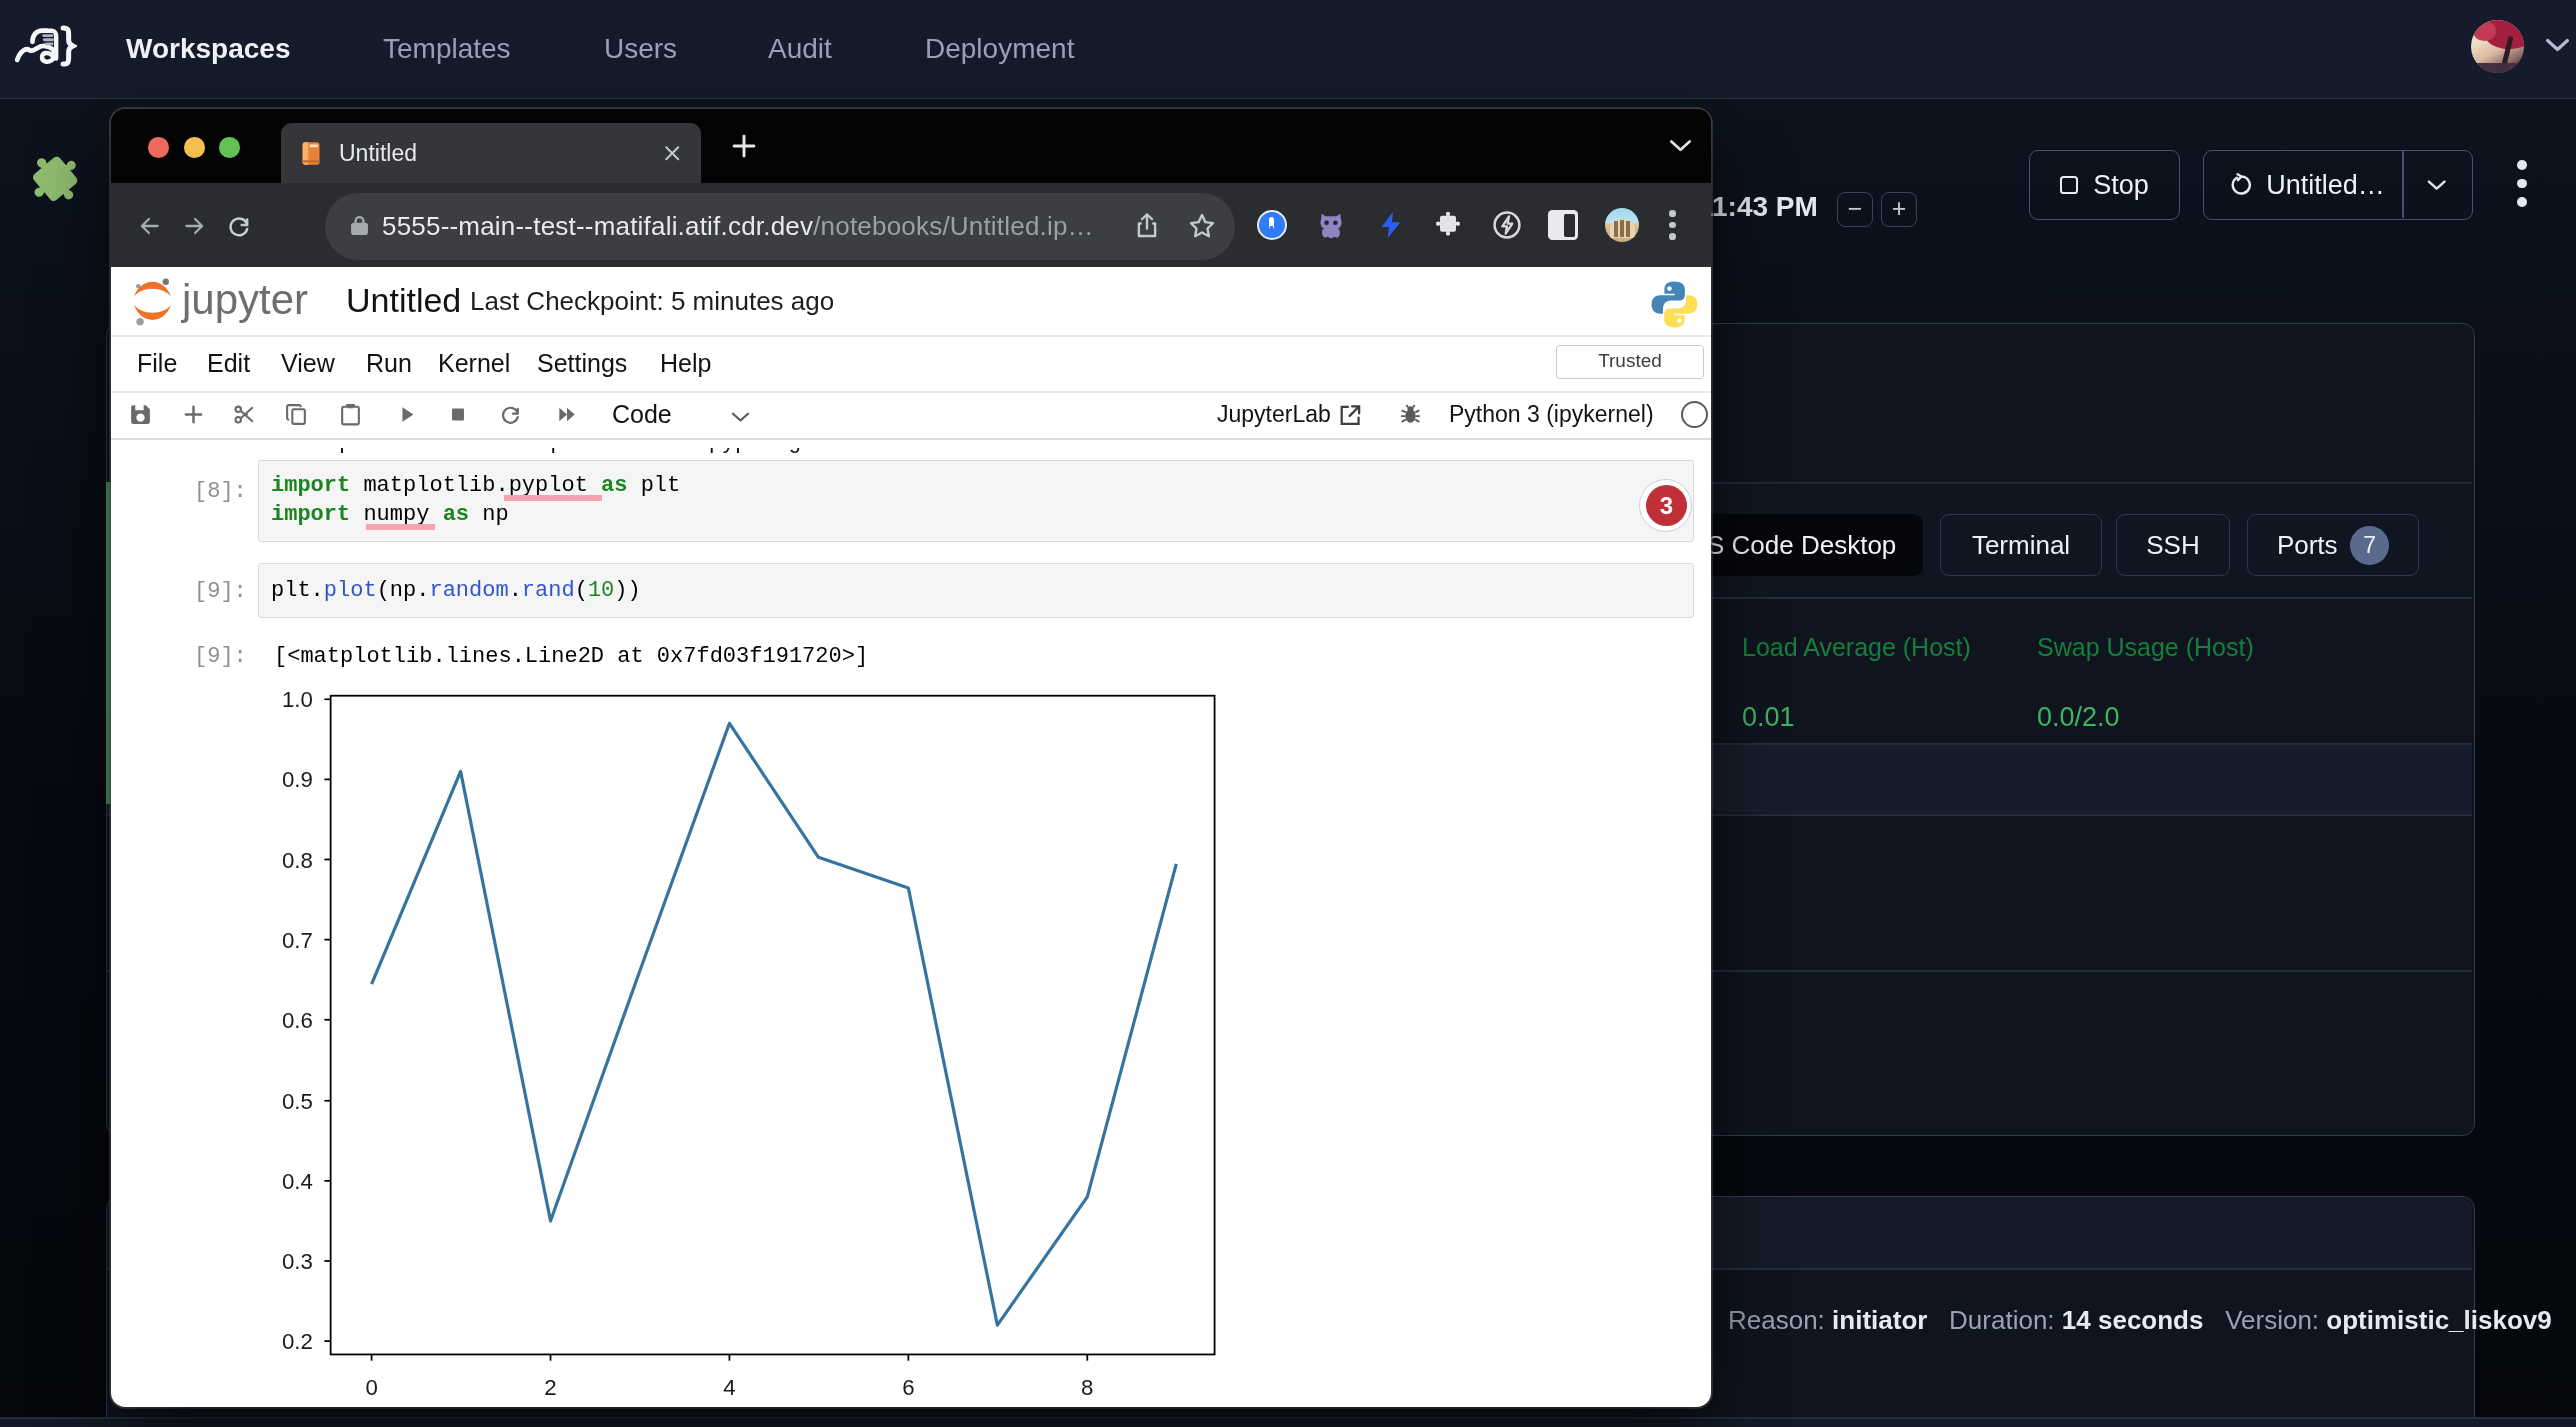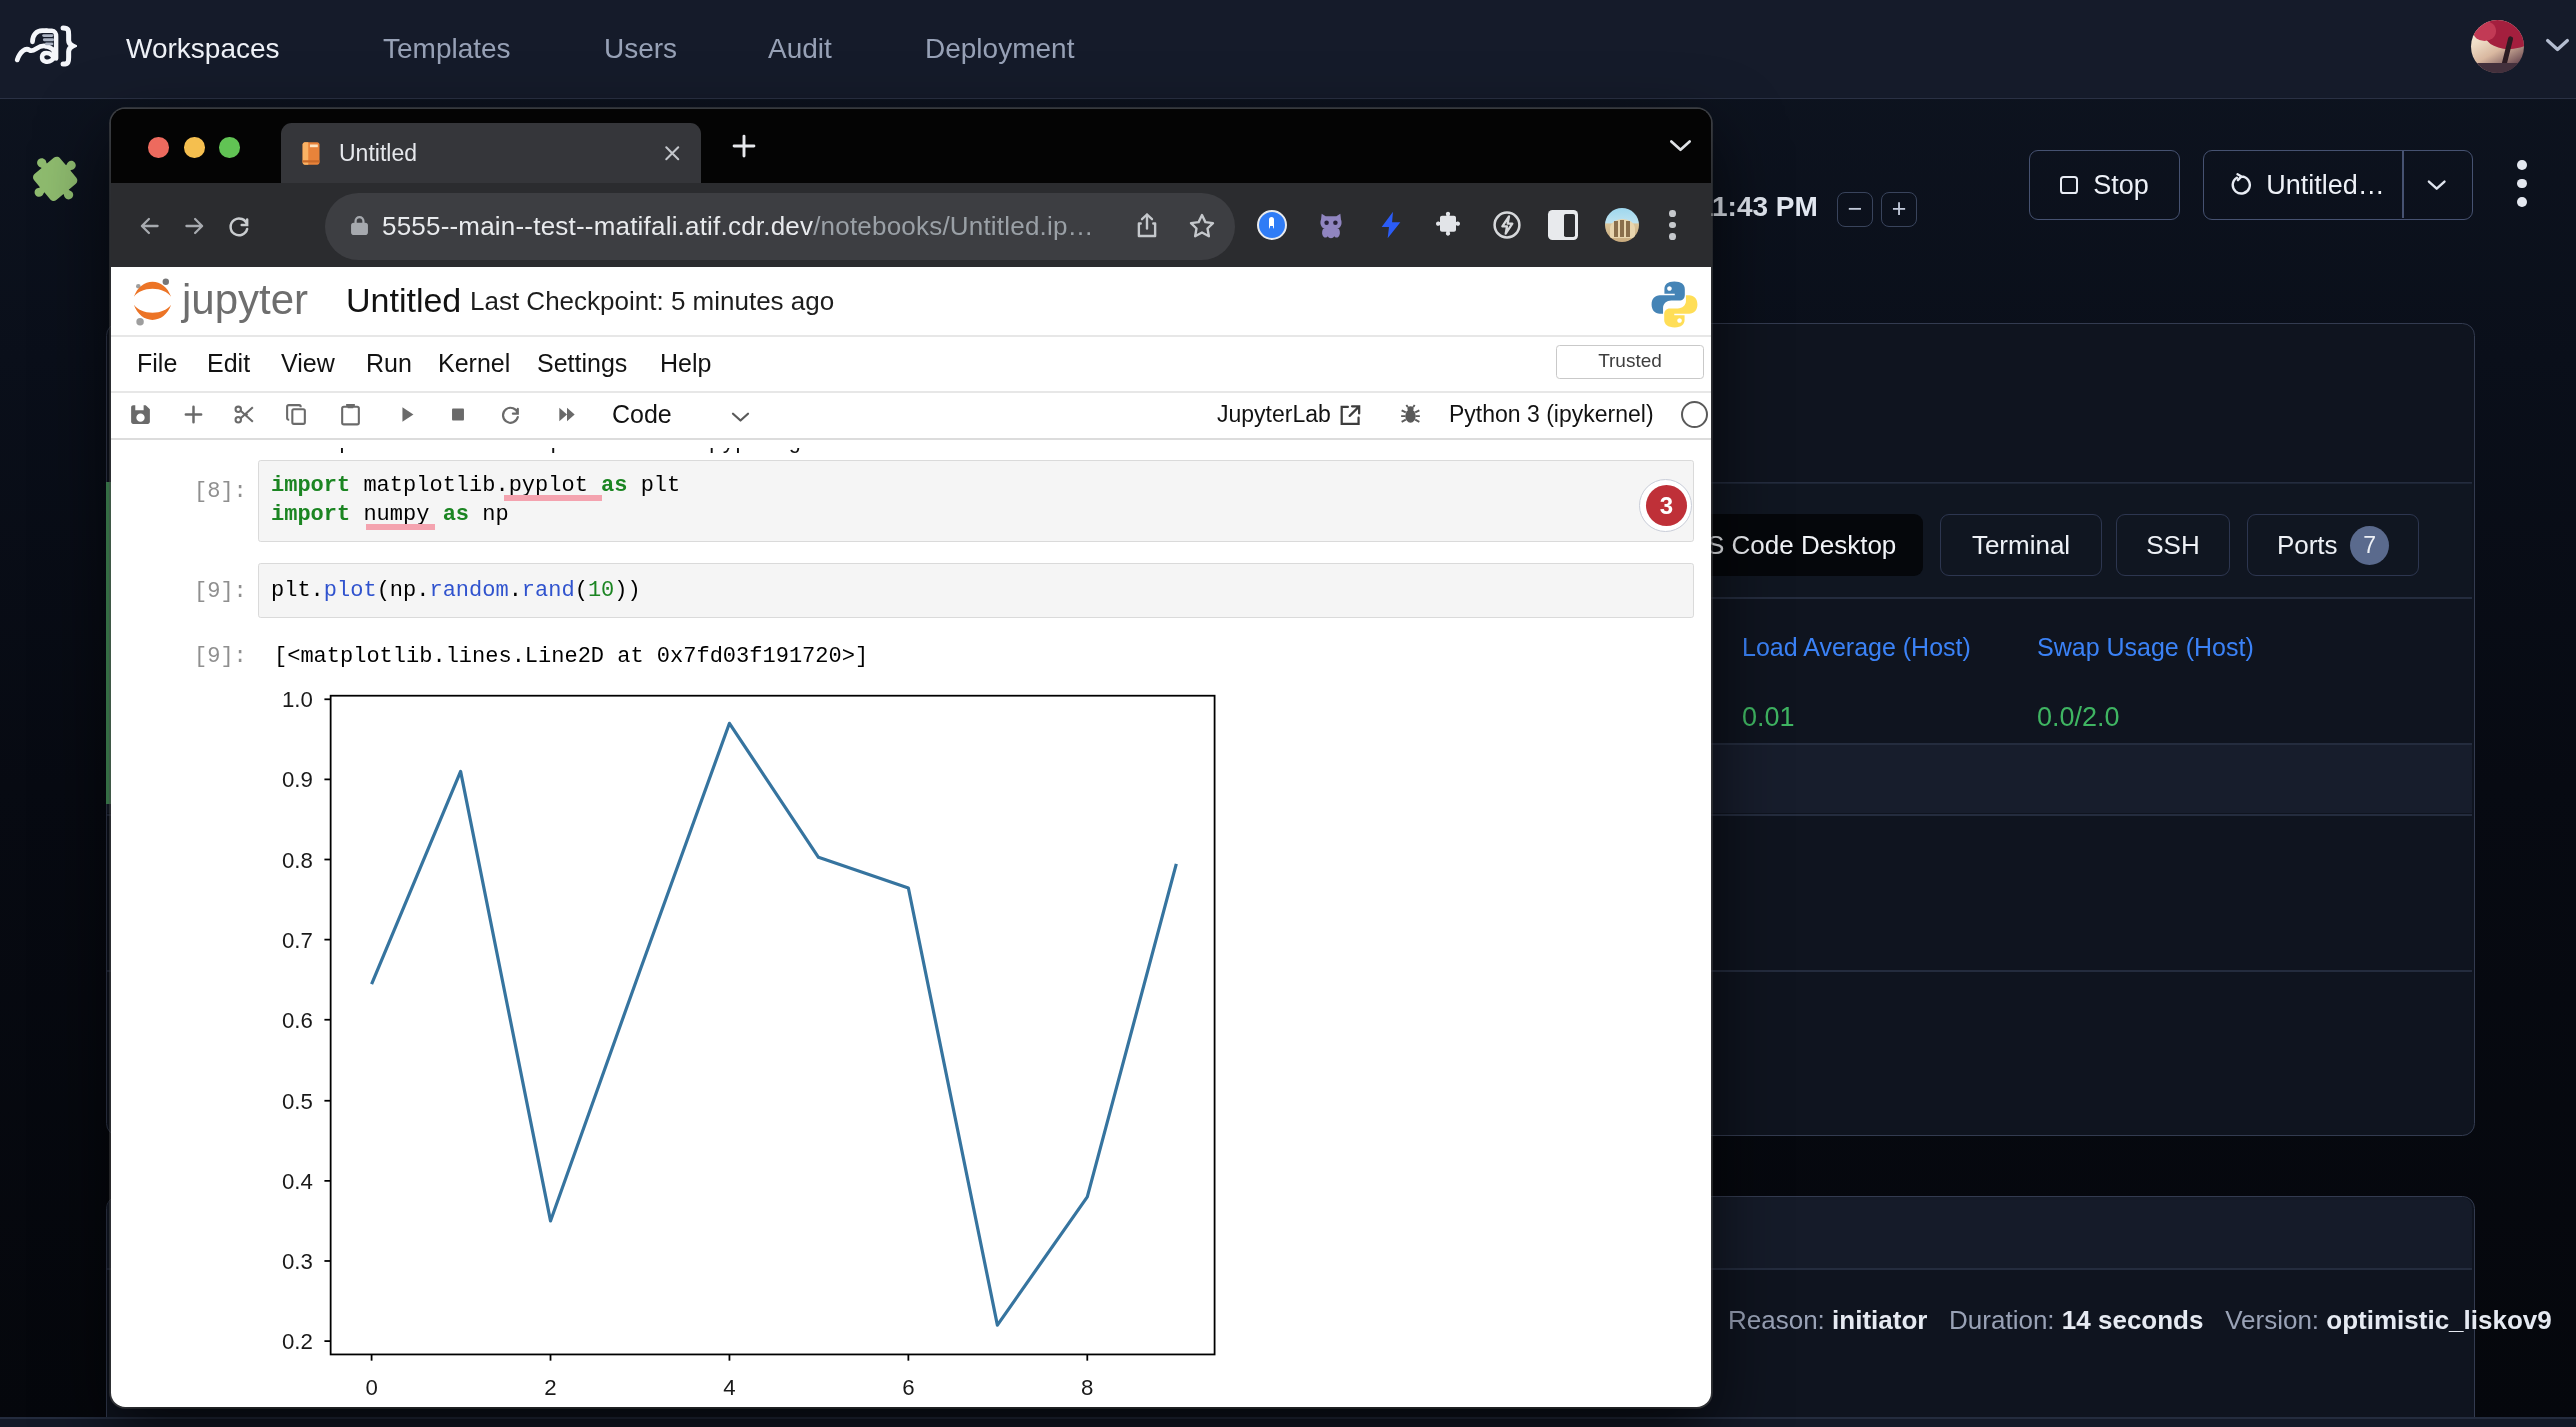--- a/index.html
+++ b/index.html
@@ -8,21 +8,21 @@
   font-family:"Liberation Sans", sans-serif; }
 .abs { position:absolute; }
 
 #bg { position:absolute; inset:0; background:linear-gradient(180deg,#0e1420 0%,#0a0f1a 25%,#070a12 55%,#05070c 100%); }
 #nav { position:absolute; left:0; top:0; width:2576px; height:99px; background:#151b2a; border-bottom:1.8px solid #2a3144; }
 .navlink { position:absolute; top:0; height:97px; line-height:97px; font-size:28px; color:#97a1b6; }
 .panel { position:absolute; background:#0f141f; border:1.8px solid #333b50; border-radius:12.5px; }
 .prow { position:absolute; background:#141a28; }
 .pline { position:absolute; height:1.8px; background:#242c3e; }
 .obtn { position:absolute; height:62px; border:1.8px solid #2d3650; border-radius:9px; color:#eef1f6; font-size:26px; display:flex; align-items:center; justify-content:center; }
-.mlabel { position:absolute; font-size:25px; color:#3b82f6; }
+.mlabel { position:absolute; font-size:25px; color:#15803d; }
 .mval { position:absolute; font-size:27px; color:#3fb562; }
 .topbtn { position:absolute; top:150px; height:70px; border:1.8px solid #465271; border-radius:9px; color:#eef1f7; font-size:27px; display:flex; align-items:center; justify-content:center; }
 
 #win { position:absolute; left:111px; top:109px; width:1600px; height:1298px; border-radius:14.2px; overflow:hidden; background:#040404; box-shadow:0 27px 71px rgba(0,0,0,0.65), 0 0 0 1.8px rgba(110,110,110,0.55); }
 #titlebar { position:absolute; left:0; top:0; width:1600px; height:74px; background:#040404; }
 .dot { position:absolute; top:28px; width:20.5px; height:20.5px; border-radius:50%; }
 #tab { position:absolute; left:170px; top:14.2px; width:420px; height:60px; background:#35363a; border-radius:10.7px 10.7px 0 0; }
 #urlrow { position:absolute; left:0; top:74px; width:1600px; height:84px; background:#2b2c2f; }
 #pill { position:absolute; left:214px; top:9.8px; width:910px; height:67px; border-radius:34px; background:#3d3e42; }
 #page { position:absolute; left:0; top:158px; width:1600px; height:1140px; background:#ffffff; overflow:hidden; }
@@ -50,21 +50,21 @@
         <path d="M23 15 C28 16, 30 18, 30 21 C30 25, 26 27, 23 26 C20 25, 20 20, 24 20 C27 20, 29 22, 29 24"></path>
         <path d="M24 4 L28 4 C30 4, 31 6, 31 8 L31 24"></path>
       </g>
       <g stroke="#aab2c2" stroke-width="2" stroke-linecap="round">
         <line x1="22" y1="7.5" x2="28" y2="7.5"></line>
           <line x1="22.5" y1="10.5" x2="28.5" y2="10.5"></line>
           <line x1="24" y1="13.5" x2="28" y2="13.5"></line>
       </g>
       <path d="M36 2 C40 2, 40 4, 40 7 L40 11 C40 13, 41 14, 43 15 C41 16, 40 17, 40 19 L40 23 C40 26, 40 28, 36 28" fill="none" stroke="#f4f6fa" stroke-width="3.6" stroke-linecap="round"></path>
     </svg>
-    <div class="navlink" style="left:126px;color:#eef1f7;font-weight:400;">Workspaces</div>
+    <div class="navlink" style="left:126px;color:#eef1f7;font-weight:700;">Workspaces</div>
     <div class="navlink" style="left:383px;">Templates</div>
     <div class="navlink" style="left:604px;">Users</div>
     <div class="navlink" style="left:768px;">Audit</div>
     <div class="navlink" style="left:925px;">Deployment</div>
     <div class="abs" style="left:2471px;top:19.6px;width:53px;height:53px;border-radius:50%;overflow:hidden;background:linear-gradient(150deg,#f7ecdc 0%,#efdfc9 30%,#d9b8a0 55%,#6b4a52 85%,#3a2b36 100%);">
       <div class="abs" style="left:12.5px;top:-7.1px;width:52px;height:36px;background:#a41f3e;border-radius:50% 50% 45% 55%;transform:rotate(-8deg);"></div>
       <div class="abs" style="left:1.8px;top:1.8px;width:23px;height:19.6px;background:#c23a55;border-radius:50%;"></div>
       <div class="abs" style="left:34px;top:16px;width:5.3px;height:30px;background:#2c1b22;transform:rotate(14deg);border-radius:2.7px;"></div>
       <div class="abs" style="left:0px;top:43px;width:53px;height:10.7px;background:#43303c;"></div>
     </div>

